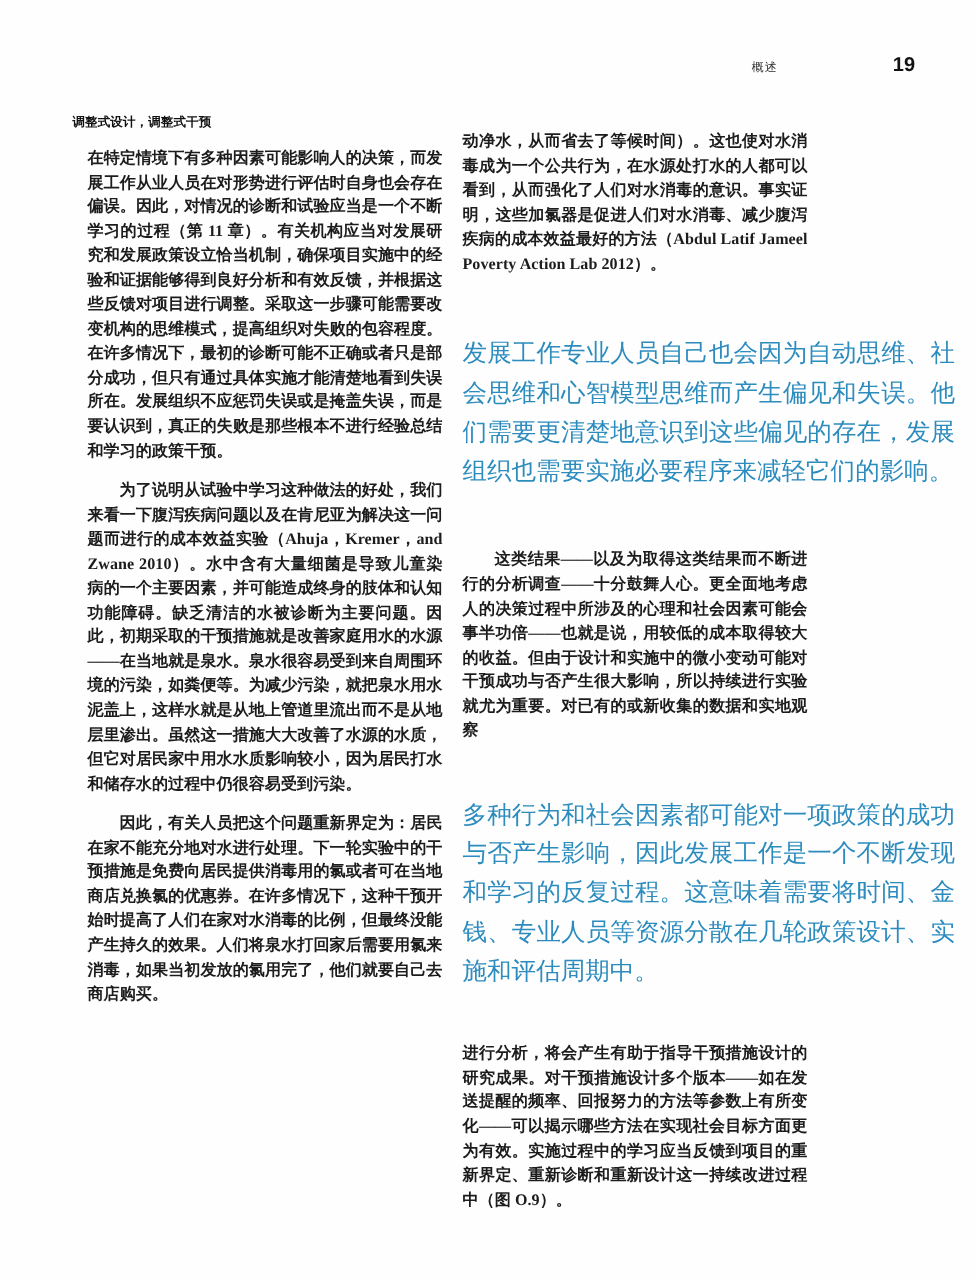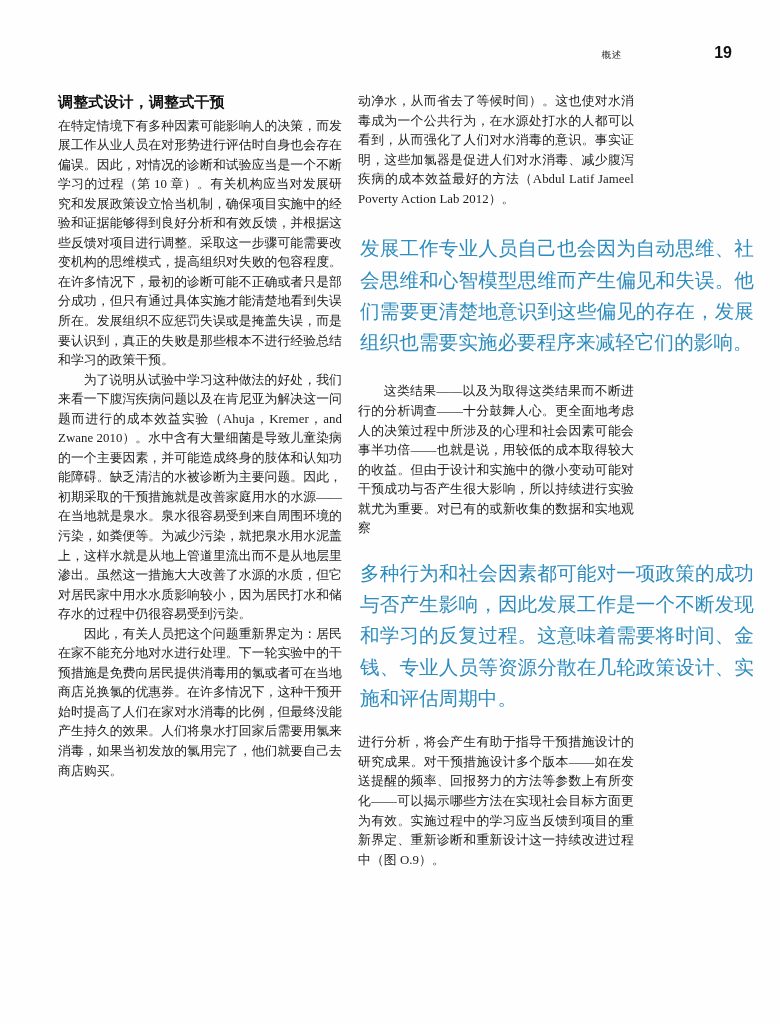--- a/index.html
+++ b/index.html
@@ -61,51 +61,52 @@
   .col {
     position: absolute;
     top: 0;
   }
   .col-left  { left: 0px;   width: 284px; }
   .col-right { left: 300px; width: 394px; }
 
   
   .sec-head {
     font-family: "Liberation Sans", "DejaVu Sans", sans-serif;
-    font-size: 15px;
+    font-size: 10px;
     font-weight: bold;
     color: #111111;
     letter-spacing: 0.01em;
     margin: 0 0 5px 0;
     line-height: 1.3;
   }
 
   .body-par {
     width: 284px;
     font-size: 12.85px;
     line-height: 19.55px;
     text-align: justify;
     text-justify: inter-character;
     color: #1c1c1c;
-    margin: 0;
+    margin: 12px;
     letter-spacing: 0.004em;
+    font-weight: bold;
   }
   .body-par + .body-par { margin-top: 0; }
   .indent { text-indent: 2em; }
 
   
   .pullquote {
     width: 394px;
     font-family: "DejaVu Sans", "Liberation Sans", sans-serif;
     font-size: 19.6px;
     line-height: 31.3px;
     color: #2d8cbe;
     text-align: justify;
     text-justify: inter-character;
-    margin: 2px;
+    margin: 12px;
     letter-spacing: 0.002em;
     font-weight: 400;
   }
   .gap-md { height: 17px; }
   .gap-lg { height: 22px; }
 </style>
 </head>
 <body>
 
 <div class="page">
@@ -114,21 +115,21 @@
     <span class="runhead-title">概述</span>
     <span class="runhead-folio">19</span>
   </div>
 
   <div class="columns">
 
     <div class="col col-left">
 
       <h2 class="sec-head">调整式设计，调整式干预</h2>
 
-      <p class="body-par">在特定情境下有多种因素可能影响人的决策，而发展工作从业人员在对形势进行评估时自身也会存在偏误。因此，对情况的诊断和试验应当是一个不断学习的过程（第 10 章）。有关机构应当对发展研究和发展政策设立恰当机制，确保项目实施中的经验和证据能够得到良好分析和有效反馈，并根据这些反馈对项目进行调整。采取这一步骤可能需要改变机构的思维模式，提高组织对失败的包容程度。在许多情况下，最初的诊断可能不正确或者只是部分成功，但只有通过具体实施才能清楚地看到失误所在。发展组织不应惩罚失误或是掩盖失误，而是要认识到，真正的失败是那些根本不进行经验总结和学习的政策干预。</p>
+      <p class="body-par">在特定情境下有多种因素可能影响人的决策，而发展工作从业人员在对形势进行评估时自身也会存在偏误。因此，对情况的诊断和试验应当是一个不断学习的过程（第 11 章）。有关机构应当对发展研究和发展政策设立恰当机制，确保项目实施中的经验和证据能够得到良好分析和有效反馈，并根据这些反馈对项目进行调整。采取这一步骤可能需要改变机构的思维模式，提高组织对失败的包容程度。在许多情况下，最初的诊断可能不正确或者只是部分成功，但只有通过具体实施才能清楚地看到失误所在。发展组织不应惩罚失误或是掩盖失误，而是要认识到，真正的失败是那些根本不进行经验总结和学习的政策干预。</p>
 
       <p class="body-par indent">为了说明从试验中学习这种做法的好处，我们来看一下腹泻疾病问题以及在肯尼亚为解决这一问题而进行的成本效益实验（Ahuja，Kremer，and Zwane 2010）。水中含有大量细菌是导致儿童染病的一个主要因素，并可能造成终身的肢体和认知功能障碍。缺乏清洁的水被诊断为主要问题。因此，初期采取的干预措施就是改善家庭用水的水源——在当地就是泉水。泉水很容易受到来自周围环境的污染，如粪便等。为减少污染，就把泉水用水泥盖上，这样水就是从地上管道里流出而不是从地层里渗出。虽然这一措施大大改善了水源的水质，但它对居民家中用水水质影响较小，因为居民打水和储存水的过程中仍很容易受到污染。</p>
 
       <p class="body-par indent">因此，有关人员把这个问题重新界定为：居民在家不能充分地对水进行处理。下一轮实验中的干预措施是免费向居民提供消毒用的氯或者可在当地商店兑换氯的优惠券。在许多情况下，这种干预开始时提高了人们在家对水消毒的比例，但最终没能产生持久的效果。人们将泉水打回家后需要用氯来消毒，如果当初发放的氯用完了，他们就要自己去商店购买。</p>
 
     </div>
 
     <div class="col col-right">
 
       <p class="body-par">动净水，从而省去了等候时间）。这也使对水消毒成为一个公共行为，在水源处打水的人都可以看到，从而强化了人们对水消毒的意识。事实证明，这些加氯器是促进人们对水消毒、减少腹泻疾病的成本效益最好的方法（Abdul Latif Jameel Poverty Action Lab 2012）。</p>

